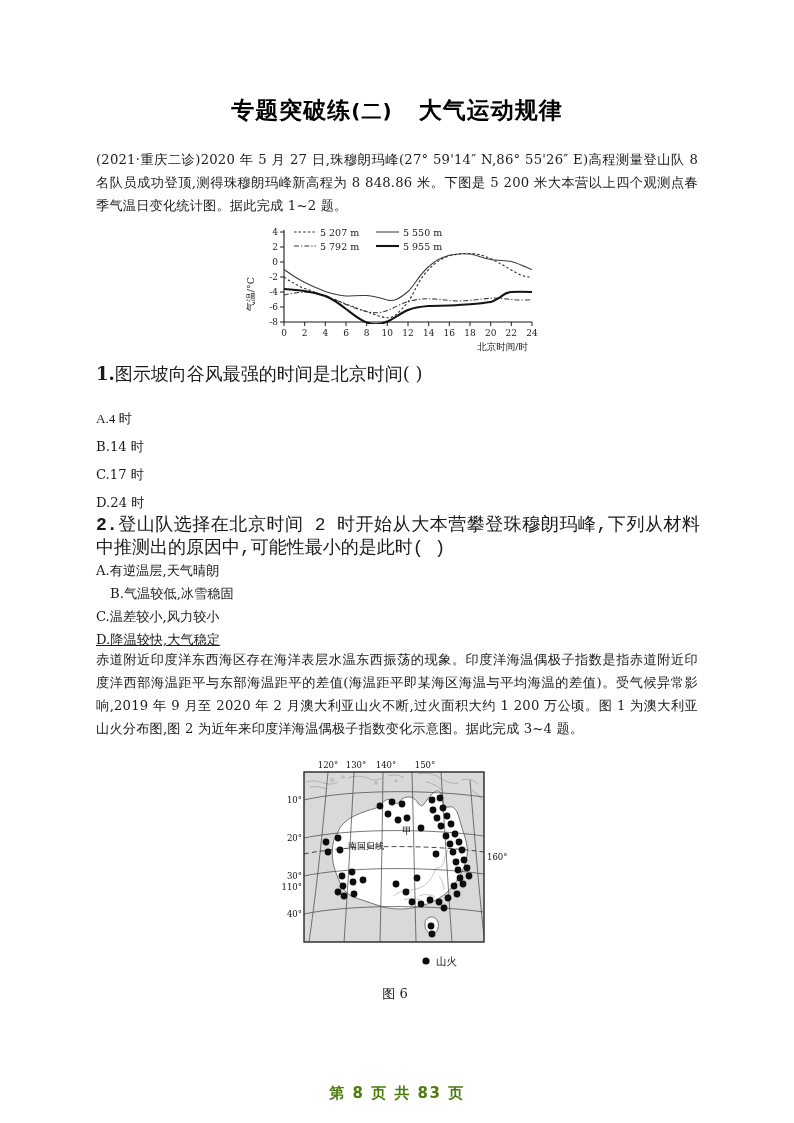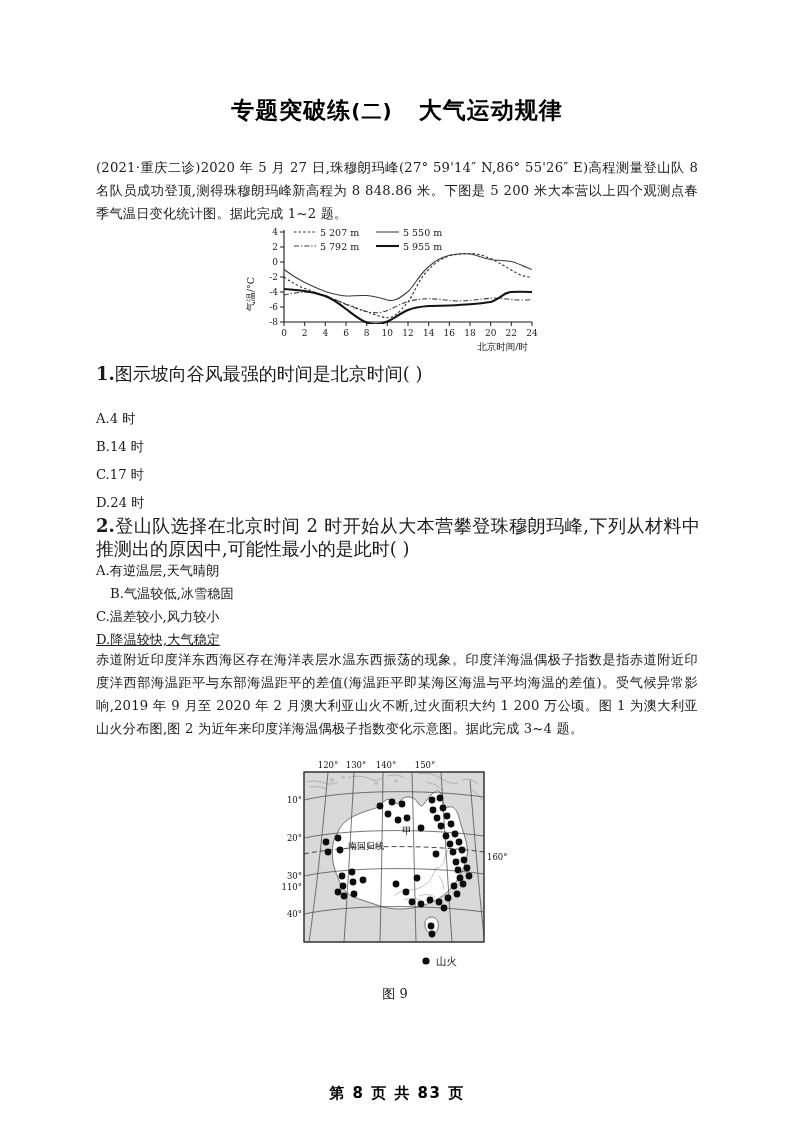--- a/index.html
+++ b/index.html
@@ -43,21 +43,21 @@
     position: absolute;
     left: 96px;
     width: 602px;
     font-size: 13.2px;
     line-height: 23px;
     text-align: justify;
     color: #1b1b1b;
   }
   .nsp { letter-spacing: .2px; }
 
-  .p-intro1 { top: 156px; }
+  .p-intro1 { top: 148px; }
   .p-intro2 { top: 648px; }
 
   
   .q-stem {
     position: absolute;
     left: 96px;
     width: 604px;
     font-size: 18px;
     line-height: 23px;
     text-align: justify;
@@ -65,26 +65,26 @@
   .q-stem .qn { font-weight: bold; }
   .opt {
     position: absolute;
     left: 96px;
     font-size: 13.2px;
     line-height: 21px;
     white-space: nowrap;
   }
 
   #q1 { top: 362px; }
-  #q1-a { top: 408px; }
+  #q1-a { top: 408px; font-family: Liberation Serif, serif; }
   #q1-b { top: 436px; }
   #q1-c { top: 464px; }
   #q1-d { top: 492px; }
 
-  #q2 { top: 514px; }
+  #q2 { top: 514px; font-family: Liberation Mono, monospace; }
   #q2-a { top: 560px; }
   #q2-b { top: 583px; margin-left: 14px; }
   #q2-c { top: 606px; }
   #q2-d { top: 629px; text-decoration: underline; }
 
   
   .fig-temp {
     position: absolute;
     left: 236px;
     top: 222px;
@@ -115,21 +115,21 @@
   .footer {
     position: absolute;
     left: 0;
     top: 1084px;
     width: 794px;
     text-align: center;
     font-family: "DejaVu Sans", "Liberation Sans", sans-serif;
     font-weight: bold;
     font-size: 15px;
     letter-spacing: 1.5px;
-    color: #000000;
+    color: #4d7c0f;
   }
 </style>
 </head>
 <body>
 
 <div class="page">
 
   <div class="doc-title">
     <span>专题突破练</span><span class="tnum">(二)</span><span class="gap"></span><span>大气运动规律</span>
   </div>
@@ -407,17 +407,17 @@
 
       <text x="211" y="110" font-family="DejaVu Serif, Liberation Serif, serif" font-size="8.5" fill="#111" text-anchor="start">160°</text>
 
       <g>
         <circle cx="150" cy="211" r="3.6" fill="#0d0d0d"></circle>
         <text x="160" y="215" font-family="DejaVu Serif, Liberation Serif, serif" font-size="10.5" fill="#111">山火</text>
       </g>
     </svg>
   </div>
 
-  <div class="fig-caption">图 9</div>
+  <div class="fig-caption">图 6</div>
 
   <div class="footer">第 8 页 共 83 页</div>
 
 </div>
 
 </body></html>

